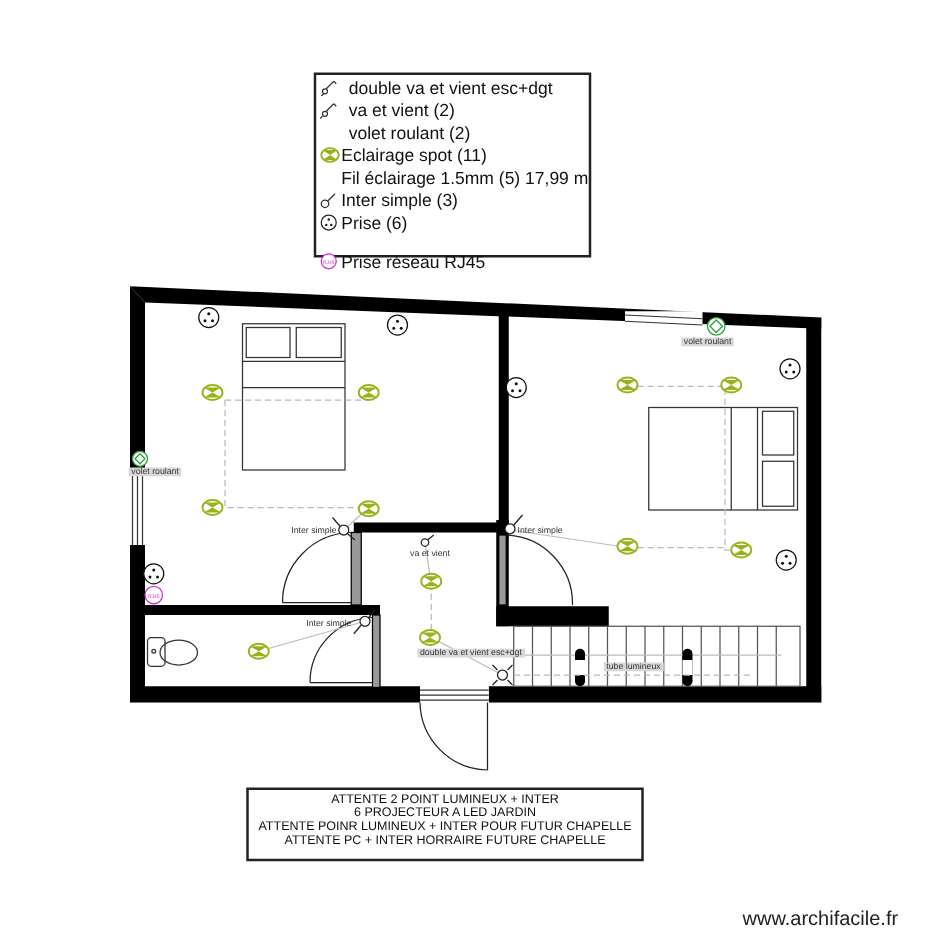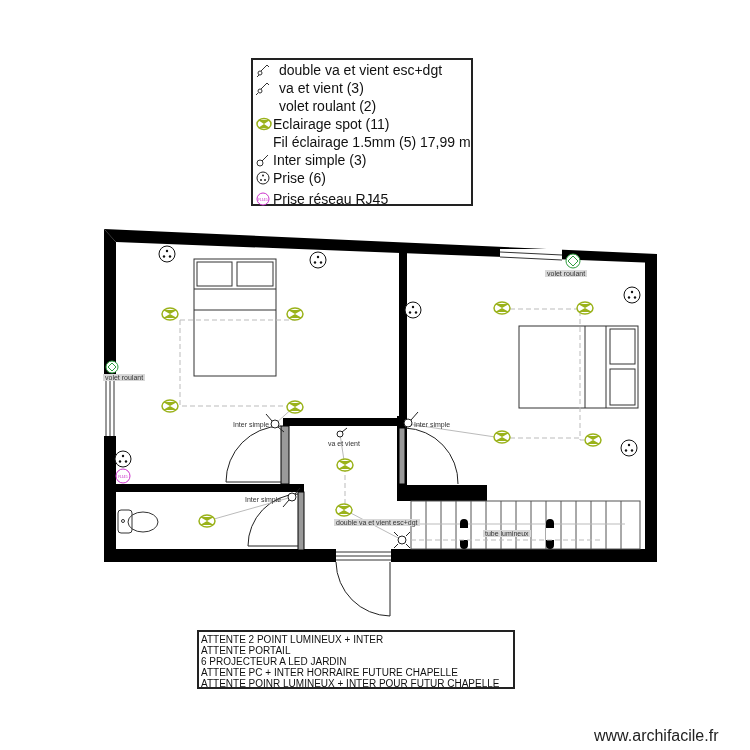--- a/index.html
+++ b/index.html
@@ -3,21 +3,21 @@
 <meta charset="utf-8">
 <style>
   html, body { margin:0; padding:0; background:#ffffff; }
   body { width:750px; height:750px; position:relative; overflow:hidden; font-family:"Liberation Sans", sans-serif; }
   .legend { position:absolute; left:251px; top:58px; width:222px; height:148px; border:2px solid #222; background:#fff; box-sizing:border-box; }
   .legend-row { position:absolute; left:0; height:18px; font-size:14px; color:#111; white-space:nowrap; line-height:18px; }
   .legend-row .lbl { position:absolute; top:0; }
   .legend-row svg { position:absolute; top:2px; left:3px; }
   .plan { position:absolute; left:0; top:0; }
   .notes { position:absolute; left:197px; top:630px; width:318px; height:59px; border:2px solid #222; box-sizing:border-box; padding:2px 2px; font-size:10px; line-height:11px; color:#111; background:#fff; }
-  .notes div { white-space:nowrap; }
+  .notes div { white-space:nowrap;text-align:center; }
   .tag { position:absolute; font-size:7px; color:#333; white-space:nowrap; }
   .tag.bg { background:#d8d8d8; padding:0 2px; }
   .footer { position:absolute; left:594px; top:727px; font-size:16px; color:#222; }
 </style>
 </head>
 <body>
 
 <div class="legend">
   <div class="legend-row" style="top:1px;width:220px">
     <svg width="14" height="14">
@@ -28,21 +28,21 @@
       </svg>
     <span class="lbl" style="left:26px">double va et vient esc+dgt</span>
   </div>
   <div class="legend-row" style="top:19px;width:220px">
     <svg width="14" height="14">
         <circle cx="4" cy="10" r="2" fill="none" stroke="#333"></circle>
         <line x1="5" y1="8" x2="11" y2="2" stroke="#333"></line>
         <line x1="11" y1="2" x2="13" y2="4" stroke="#333"></line>
         <line x1="2" y1="12" x2="0" y2="14" stroke="#333"></line>
       </svg>
-    <span class="lbl" style="left:26px">va et vient (3)</span>
+    <span class="lbl" style="left:26px">va et vient (2)</span>
   </div>
   <div class="legend-row" style="top:37px;width:236px">
     <span class="lbl" style="left:26px">volet roulant (2)</span>
   </div>
   <div class="legend-row" style="top:55px;width:248px">
     <svg width="16" height="14">
         <ellipse cx="8" cy="7" rx="7" ry="5.5" fill="#fff" stroke="#9ab21a" stroke-width="1.5"></ellipse>
         <path d="M2,3 L14,3 L8,7 Z M2,11 L14,11 L8,7 Z" fill="#9ab21a"></path>
       </svg>
     <span class="lbl" style="left:20px">Eclairage spot (11)</span>
@@ -59,21 +59,21 @@
   </div>
   <div class="legend-row" style="top:109px;width:220px">
     <svg width="14" height="14">
         <circle cx="7" cy="7" r="6" fill="#fff" stroke="#222"></circle>
         <circle cx="7" cy="4.5" r="1" fill="#222"></circle>
         <circle cx="5" cy="9" r="1" fill="#222"></circle>
         <circle cx="9" cy="9" r="1" fill="#222"></circle>
       </svg>
     <span class="lbl" style="left:20px">Prise (6)</span>
   </div>
-  <div class="legend-row" style="top:130px;width:220px">
+  <div class="legend-row" style="top:140px;width:220px">
     <svg width="14" height="14">
         <circle cx="7" cy="7" r="6" fill="#fff" stroke="#cc33cc"></circle>
         <text x="7" y="9" font-size="4" text-anchor="middle" fill="#cc33cc" font-family="Liberation Sans, sans-serif">RJ45</text>
       </svg>
     <span class="lbl" style="left:20px">Prise réseau RJ45</span>
   </div>
 </div>
 
 <svg class="plan" width="750" height="750">
   <defs>
@@ -253,19 +253,18 @@
 <span class="tag bg" style="left:545px;top:270px">volet roulant</span>
 <span class="tag" style="left:233px;top:421px">Inter simple</span>
 <span class="tag" style="left:414px;top:421px">Inter simple</span>
 <span class="tag" style="left:245px;top:496px">Inter simple</span>
 <span class="tag" style="left:328px;top:440px">va et vient</span>
 <span class="tag bg" style="left:334px;top:519px">double va et vient esc+dgt</span>
 <span class="tag bg" style="left:483px;top:530px">tube lumineux</span>
 
 <div class="notes">
   <div>ATTENTE 2 POINT LUMINEUX + INTER</div>
-  <div>ATTENTE PORTAIL</div>
   <div>6 PROJECTEUR A LED JARDIN</div>
+  <div>ATTENTE POINR LUMINEUX + INTER POUR FUTUR CHAPELLE</div>
   <div>ATTENTE PC + INTER HORRAIRE FUTURE CHAPELLE</div>
-  <div>ATTENTE POINR LUMINEUX + INTER POUR FUTUR CHAPELLE</div>
 </div>
 
 <div class="footer">www.archifacile.fr</div>
 
 </body></html>

